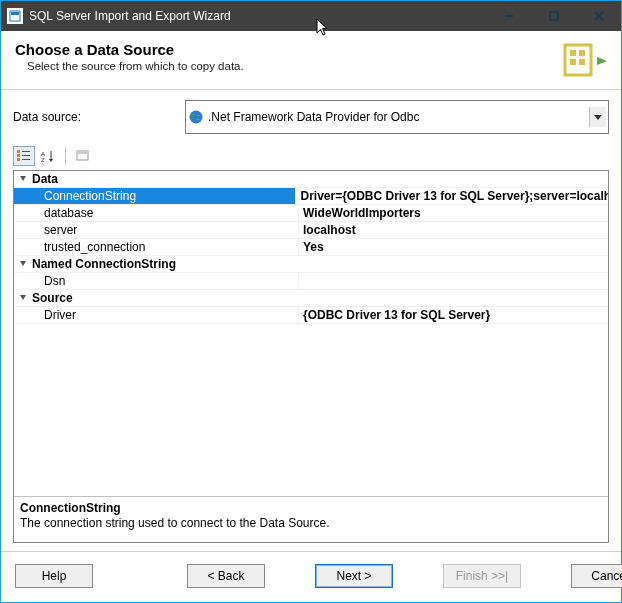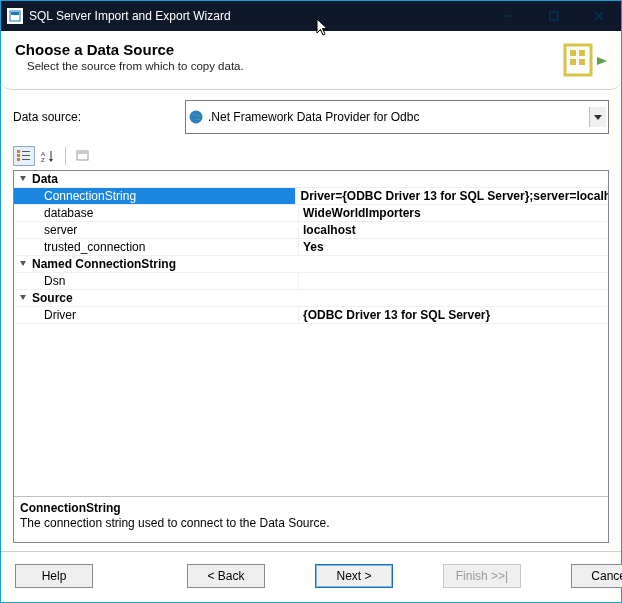--- a/index.html
+++ b/index.html
@@ -12,21 +12,21 @@
     background: #fff;
     border: 1px solid #1a9fd9;
     position: relative;
     display: flex;
     flex-direction: column;
   }
 
   
   .titlebar {
     height: 30px;
-    background: #0f172a;
+    background: #404040;
     display: flex;
     align-items: center;
     color: #fff;
     font-size: 12px;
     padding-left: 6px;
     flex: 0 0 auto;
   }
   .titlebar .app-icon {
     width: 16px; height: 16px;
     background: #fff;
@@ -50,21 +50,20 @@
     cursor: default;
   }
 
   
   .header-pane {
     display: flex;
     align-items: flex-start;
     padding: 10px 14px 8px 14px;
     border-bottom: 1px solid #d0d0d0;
     flex: 0 0 auto;
-    border-radius: 10px;
   }
   .header-pane .texts { flex: 1 1 auto; }
   .header-pane h1 {
     margin: 0;
     font-size: 15px;
     font-weight: bold;
     color: #000;
   }
   .header-pane .subtitle {
     font-size: 11.5px;

